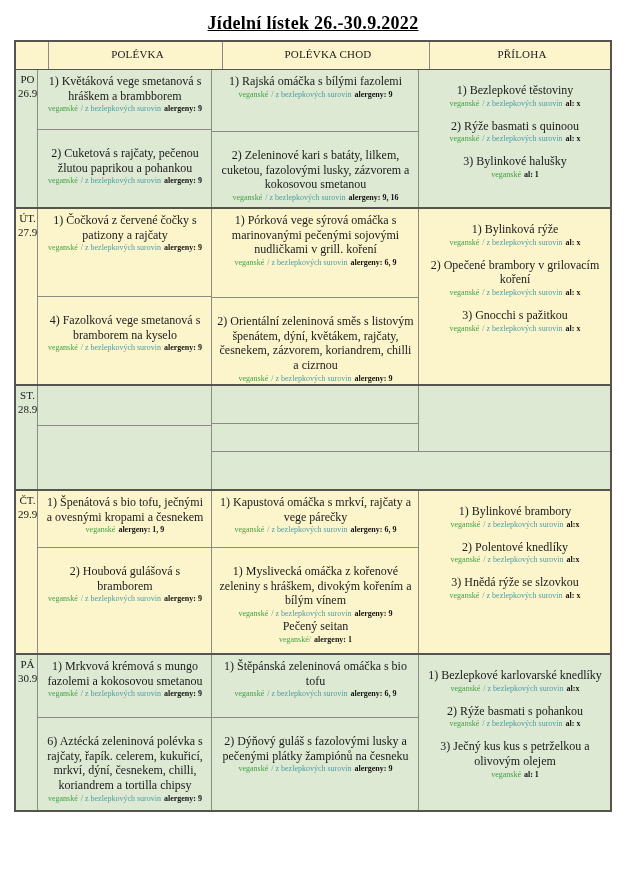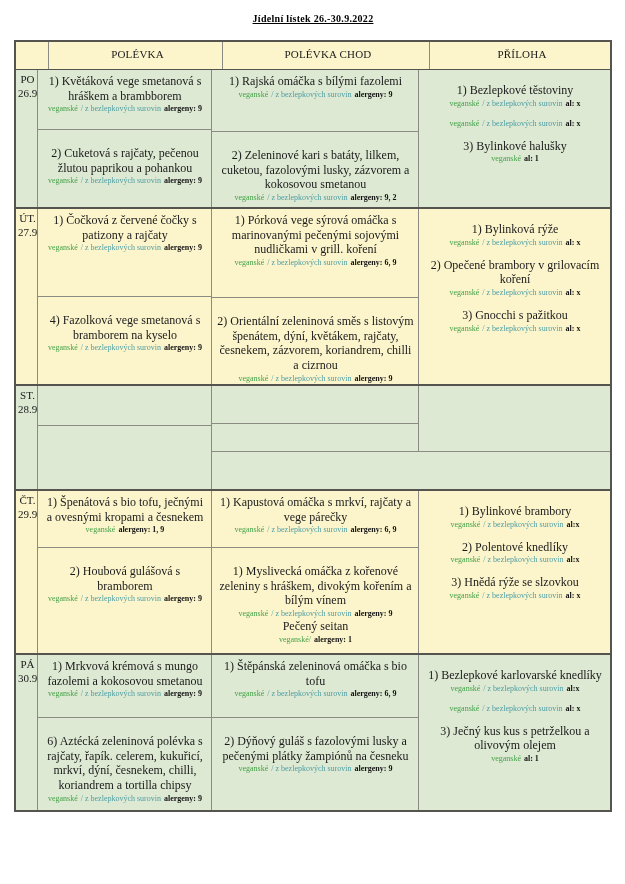--- a/index.html
+++ b/index.html
@@ -2,21 +2,21 @@
 <html style="--yellow: #FCF5CC; --green: #DDE9D3; --vegan: #44A248; --gluten: #4E9EA4; --border-light: #8B8B83; --border-dark: #55544F;"><head>
 <meta charset="utf-8">
 <style>
   * { box-sizing: border-box; margin: 0; padding: 0; }
   html,body { width:625px; height:884px; background:#ffffff; }
   body { font-family:"Liberation Serif","DejaVu Serif",serif; color:#1a1a1a; }
   .page { position:relative; width:625px; height:884px; background:#fff; overflow:hidden; }
 
   .title {
     position:absolute; top:13px; left:14px; width:598px;
-    text-align:center; font-size:10px; font-weight:bold;
+    text-align:center; font-size:18px; font-weight:bold;
     text-decoration:underline; letter-spacing:.3px; color:#000;
   }
 
   .menu-table {
     position:absolute; left:14px; top:40px; width:598px;
     border:2px solid var(--border-dark,#55544f);
     background:#000000;
     text-align:center;
   }
 
@@ -92,29 +92,30 @@
               <div class="tags"><span class="tag-vegan">veganské</span><span class="tag-gluten">/ z bezlepkových surovin</span><span class="tag-al">alergeny: 9</span></div>
             </div>
           </div>
           <div class="main-col">
             <div class="sub first" style="height: 62px;">
               <div class="dish">1) Rajská omáčka s bílými fazolemi</div>
               <div class="tags"><span class="tag-vegan">veganské</span><span class="tag-gluten">/ z bezlepkových surovin</span><span class="tag-al">alergeny: 9</span></div>
             </div>
             <div class="sub second" style="height: 75px;">
               <div class="dish">2) Zeleninové kari s batáty, lilkem, cuketou, fazolovými lusky, zázvorem a kokosovou smetanou</div>
-              <div class="tags"><span class="tag-vegan">veganské</span><span class="tag-gluten">/ z bezlepkových surovin</span><span class="tag-al">alergeny: 9, 2</span></div>
+              <div class="tags"><span class="tag-vegan">veganské</span><span class="tag-gluten">/ z bezlepkových surovin</span><span class="tag-al">alergeny: 9, 16</span></div>
             </div>
           </div>
           <div class="side-cell">
             <div class="side-item">
               <div class="dish">1) Bezlepkové těstoviny</div>
               <div class="tags"><span class="tag-vegan">veganské</span><span class="tag-gluten">/ z bezlepkových surovin</span><span class="tag-al">al: x</span></div>
             </div>
             <div class="side-item">
+              <div class="dish">2) Rýže basmati s quinoou</div>
               <div class="tags"><span class="tag-vegan">veganské</span><span class="tag-gluten">/ z bezlepkových surovin</span><span class="tag-al">al: x</span></div>
             </div>
             <div class="side-item">
               <div class="dish">3) Bylinkové halušky</div>
               <div class="tags"><span class="tag-vegan">veganské</span><span class="tag-al">al: 1</span></div>
             </div>
           </div>
         </div>
         <div class="day-row tone-yellow">
           <div class="day-cell">
@@ -241,20 +242,21 @@
               <div class="dish">2) Dýňový guláš s fazolovými lusky a pečenými plátky žampiónů na česneku</div>
               <div class="tags"><span class="tag-vegan">veganské</span><span class="tag-gluten">/ z bezlepkových surovin</span><span class="tag-al">alergeny: 9</span></div>
             </div>
           </div>
           <div class="side-cell">
             <div class="side-item">
               <div class="dish">1) Bezlepkové karlovarské knedlíky</div>
               <div class="tags"><span class="tag-vegan">veganské</span><span class="tag-gluten">/ z bezlepkových surovin</span><span class="tag-al">al:x</span></div>
             </div>
             <div class="side-item">
+              <div class="dish">2) Rýže basmati s pohankou</div>
               <div class="tags"><span class="tag-vegan">veganské</span><span class="tag-gluten">/ z bezlepkových surovin</span><span class="tag-al">al: x</span></div>
             </div>
             <div class="side-item">
               <div class="dish">3) Ječný kus kus s petrželkou a olivovým olejem</div>
               <div class="tags"><span class="tag-vegan">veganské</span><span class="tag-al">al: 1</span></div>
             </div>
           </div>
         </div>
       </div>
   </div>

